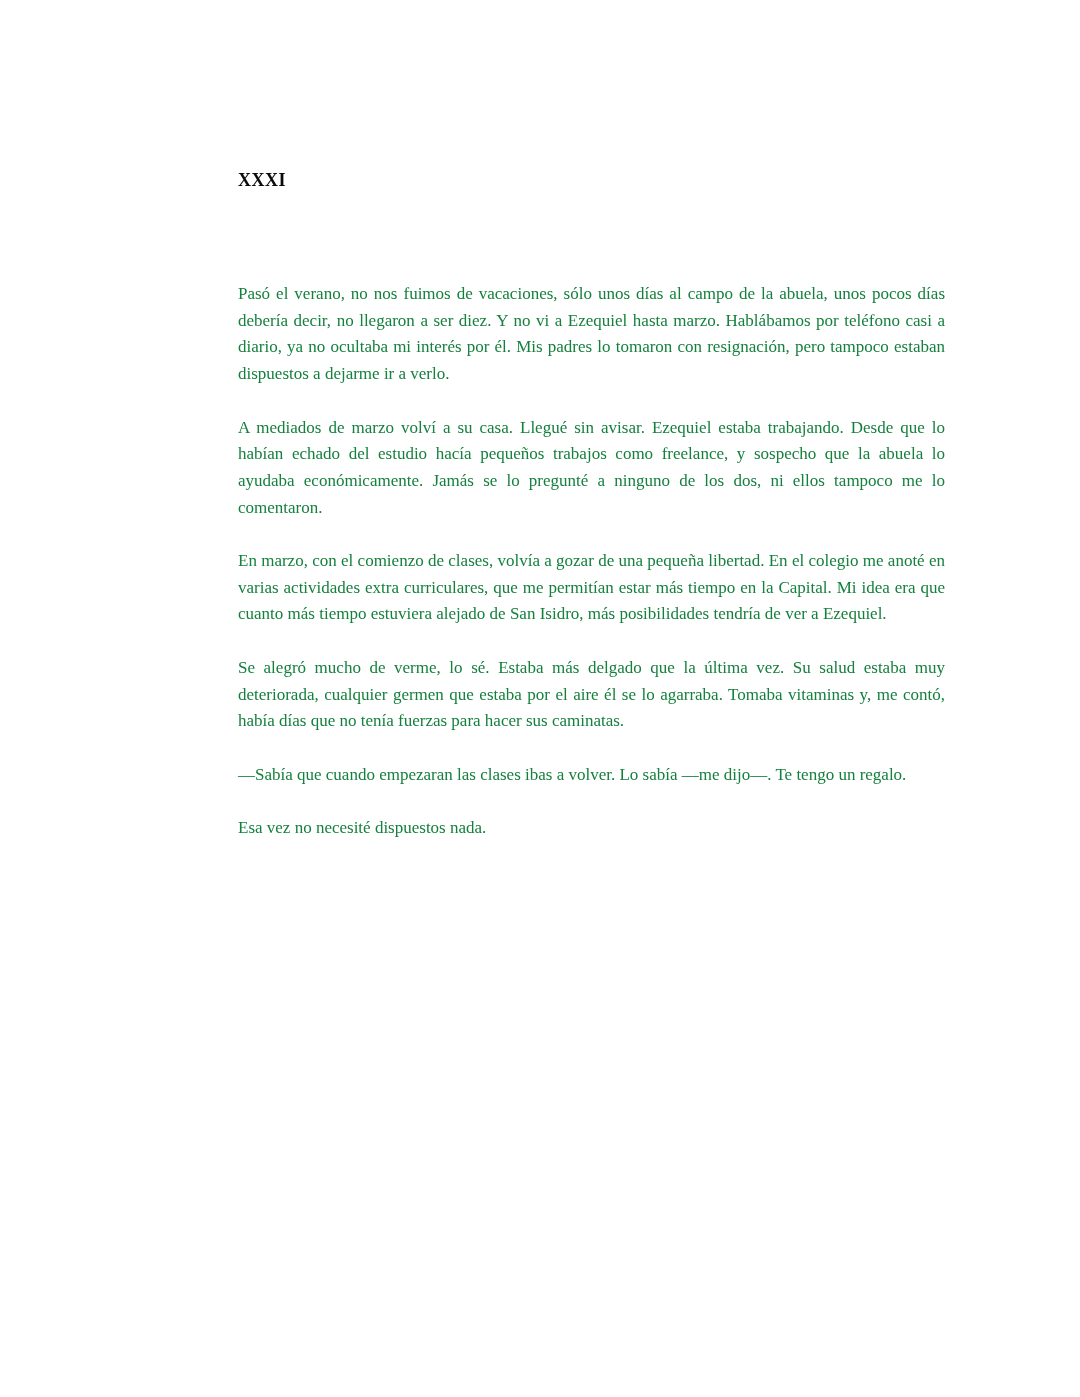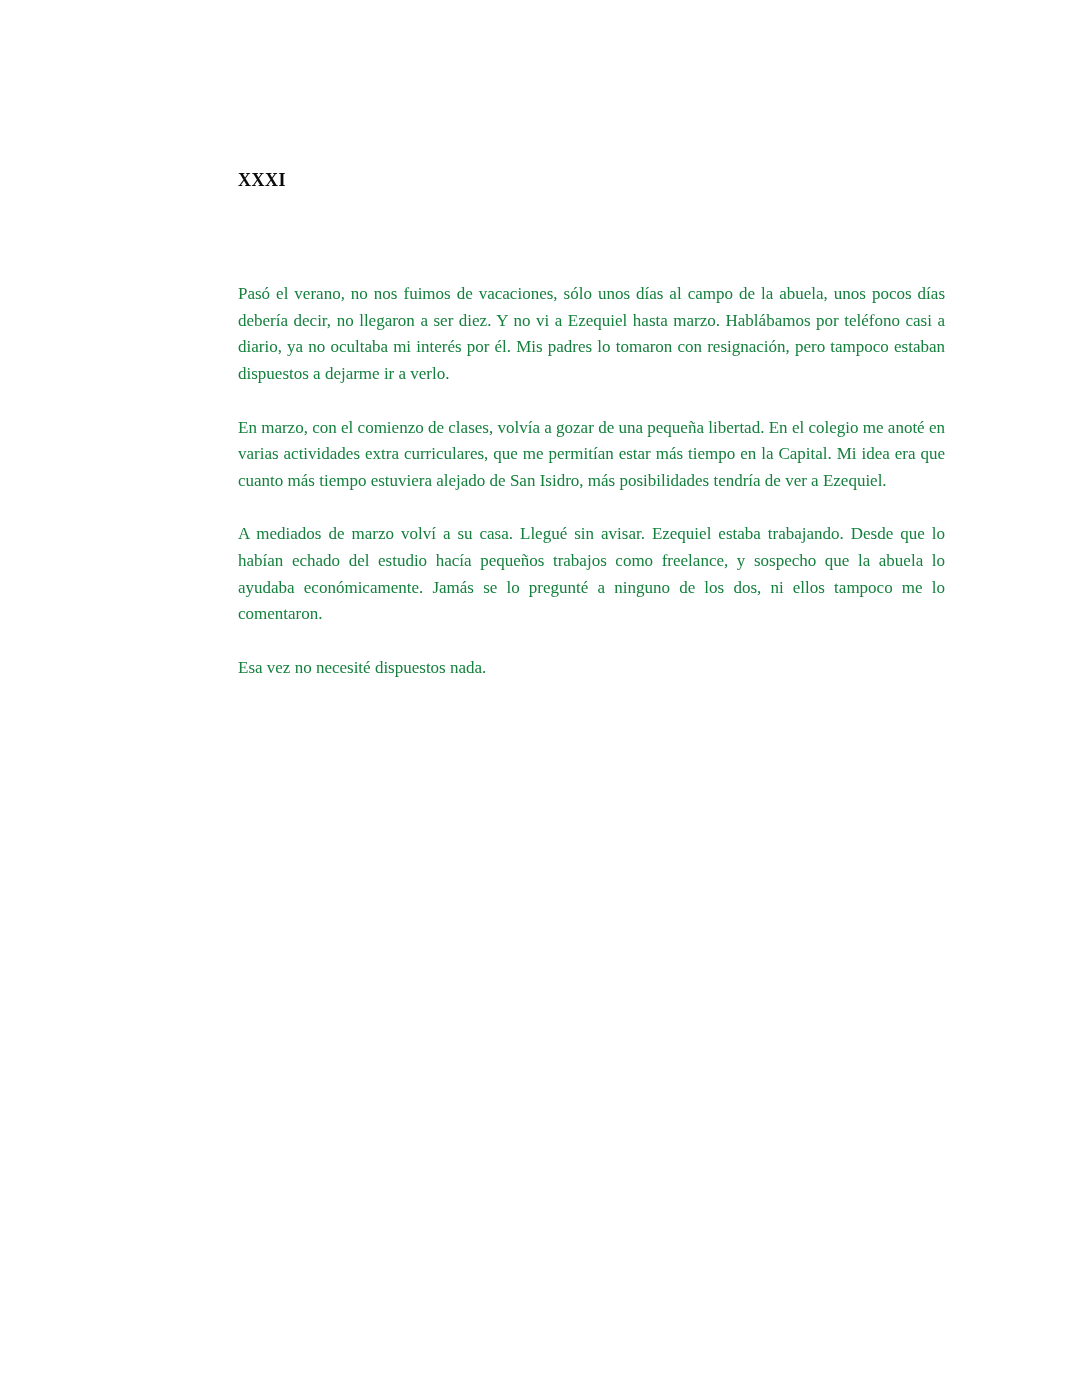--- a/index.html
+++ b/index.html
@@ -37,17 +37,19 @@
   }
   .body-paragraph:last-child { margin-bottom: 0; }
 </style>
 </head>
 <body>
 
 <div class="page">
   <div class="content">
     <h1 class="chapter-heading">XXXI</h1>
     <p class="body-paragraph">Pasó el verano, no nos fuimos de vacaciones, sólo unos días al campo de la abuela, unos pocos días debería decir, no llegaron a ser diez. Y no vi a Ezequiel hasta marzo. Hablábamos por teléfono casi a diario, ya no ocultaba mi interés por él. Mis padres lo tomaron con resignación, pero tampoco estaban dispuestos a dejarme ir a verlo.</p>
+    <p class="body-paragraph">A mediados de marzo volví a su casa. Llegué sin avisar. Ezequiel estaba trabajando. Desde que lo habían echado del estudio hacía pequeños trabajos como freelance, y sospecho que la abuela lo ayudaba económicamente. Jamás se lo pregunté a ninguno de los dos, ni ellos tampoco me lo comentaron.</p>
     <p class="body-paragraph">En marzo, con el comienzo de clases, volvía a gozar de una pequeña libertad. En el colegio me anoté en varias actividades extra curriculares, que me permitían estar más tiempo en la Capital. Mi idea era que cuanto más tiempo estuviera alejado de San Isidro, más posibilidades tendría de ver a Ezequiel.</p>
-    <p class="body-paragraph">A mediados de marzo volví a su casa. Llegué sin avisar. Ezequiel estaba trabajando. Desde que lo habían echado del estudio hacía pequeños trabajos como freelance, y sospecho que la abuela lo ayudaba económicamente. Jamás se lo pregunté a ninguno de los dos, ni ellos tampoco me lo comentaron.</p>
+    <p class="body-paragraph">Se alegró mucho de verme, lo sé. Estaba más delgado que la última vez. Su salud estaba muy deteriorada, cualquier germen que estaba por el aire él se lo agarraba. Tomaba vitaminas y, me contó, había días que no tenía fuerzas para hacer sus caminatas.</p>
+    <p class="body-paragraph">—Sabía que cuando empezaran las clases ibas a volver. Lo sabía —me dijo—. Te tengo un regalo.</p>
     <p class="body-paragraph">Esa vez no necesité dispuestos nada.</p>
   </div>
 </div>
 
 </body></html>

